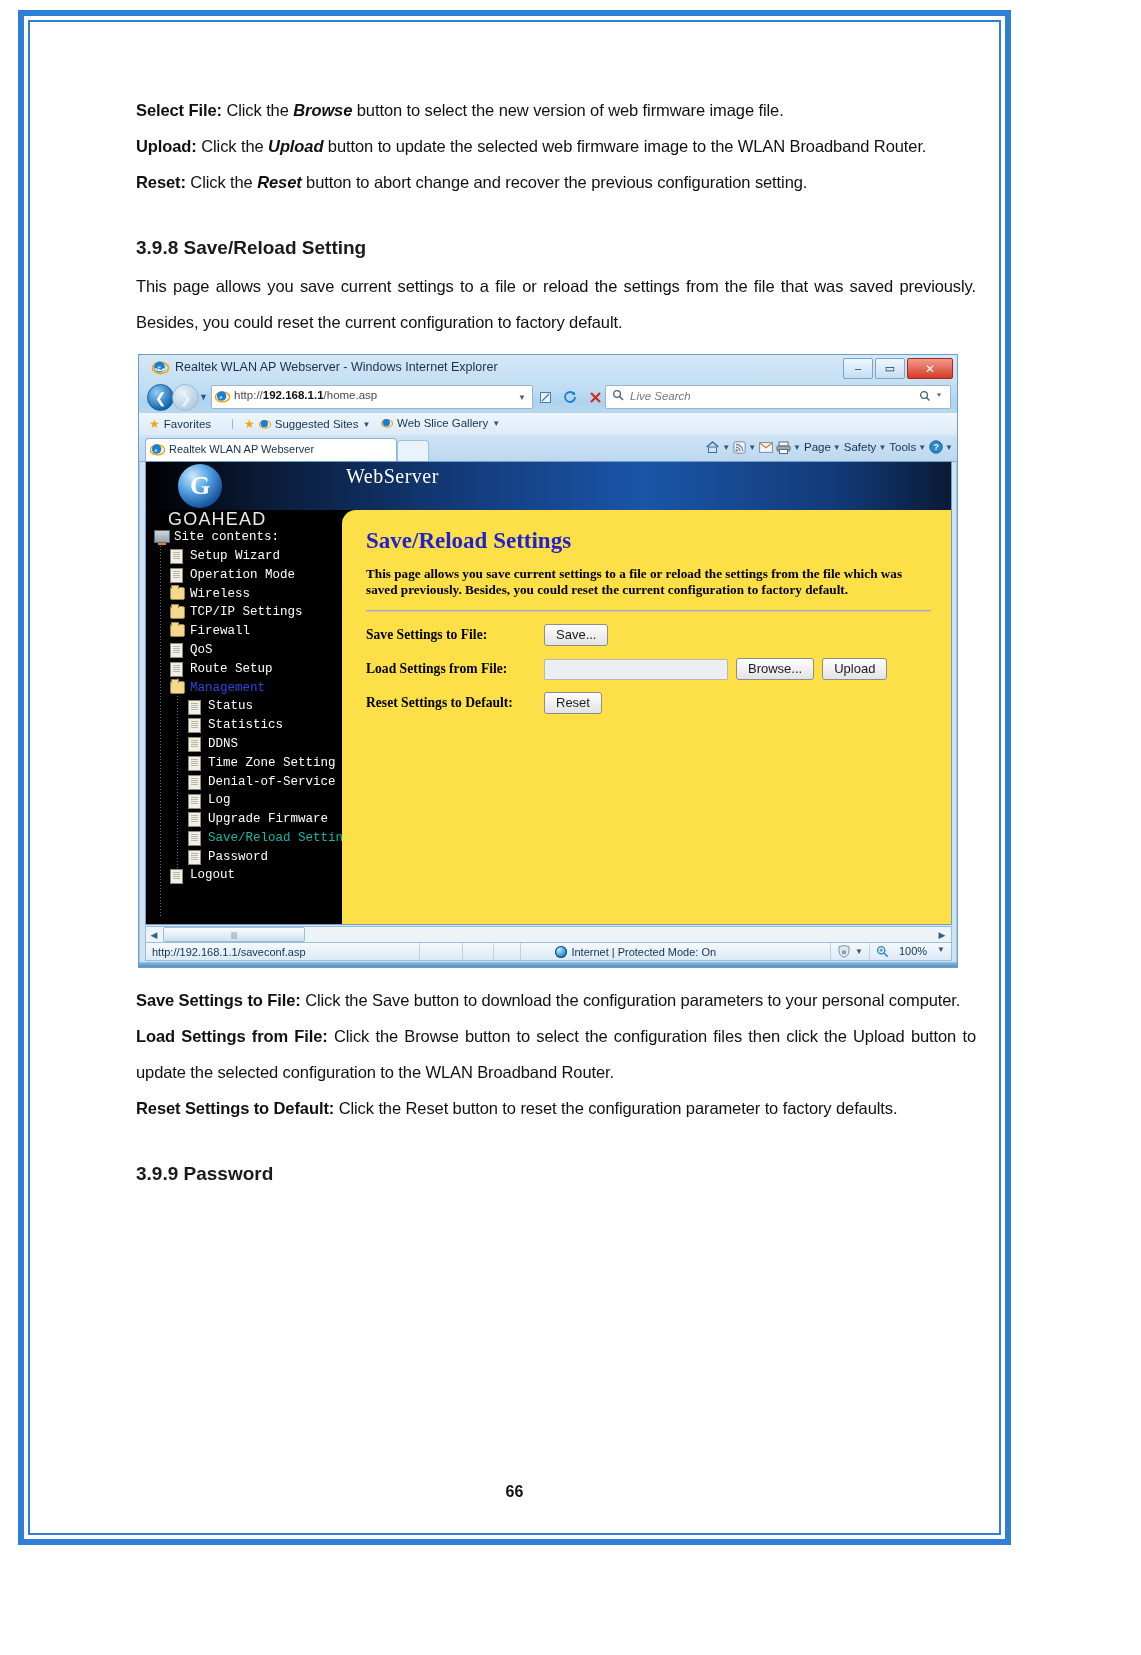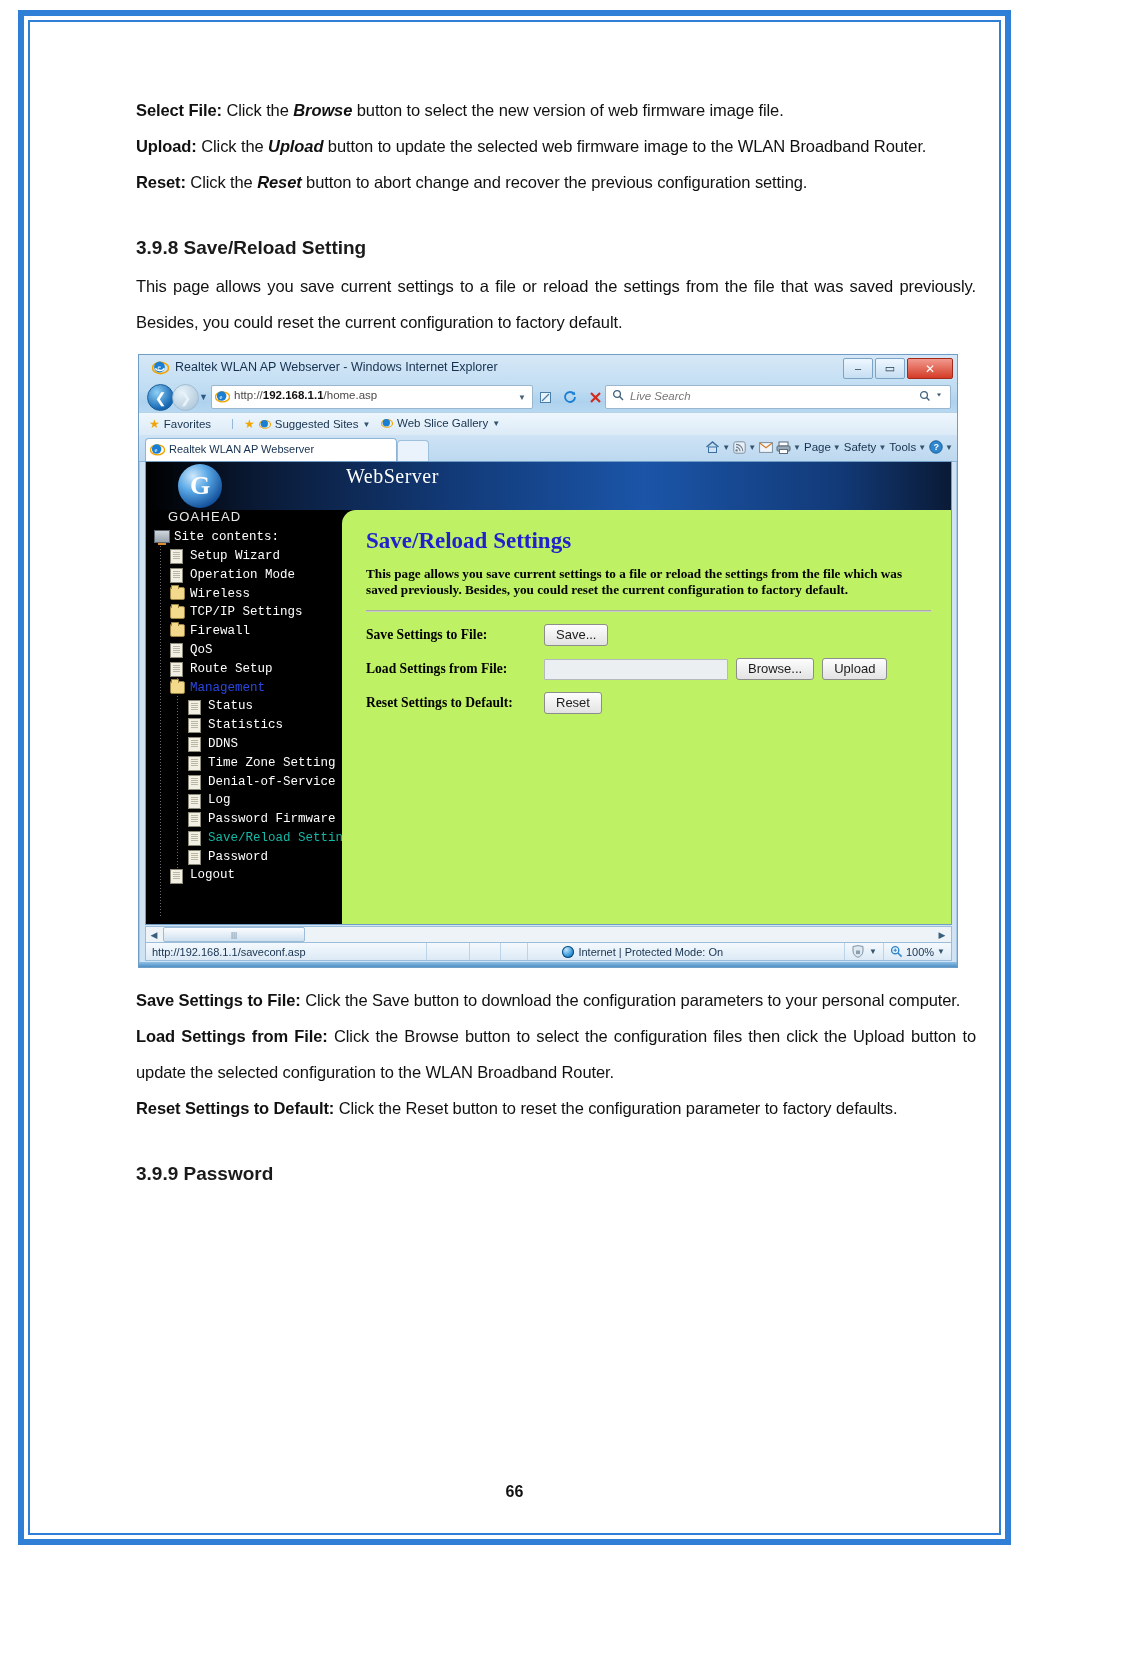--- a/index.html
+++ b/index.html
@@ -159,21 +159,21 @@
   .goahead-logo{
     position:absolute;left:32px;top:2px;width:44px;height:44px;border-radius:50%;
     background:radial-gradient(circle at 34% 28%,#cfe8fb 0%,#5aa8e6 35%,#15539e 75%,#0a2f63 100%);
   }
   .goahead-g{
     position:absolute;left:0;top:0;width:100%;height:100%;
     display:flex;align-items:center;justify-content:center;
     font-family:"Liberation Serif",serif;font-size:26px;color:#fff;font-weight:bold;
   }
   .goahead-word{
-    position:absolute;left:22px;top:47px;font-size:13px;color:#e9e9e9;letter-spacing:1.2px;
+    position:absolute;left:22px;top:47px;font-size:18px;color:#e9e9e9;letter-spacing:1.2px;
   }
   
   .tree{
     position:absolute;left:0;top:66px;width:193px;bottom:0;
     background:#000;color:#fff;font-size:12.5px;
   }
   .tree-row{
     position:relative;height:18.8px;display:flex;align-items:center;white-space:nowrap;font-family:Liberation Mono, monospace;
   }
   .tree-row .ico{width:15px;height:14px;margin-right:5px;flex:0 0 auto;position:relative;}
@@ -209,21 +209,21 @@
     background:repeating-linear-gradient(180deg,#6b6b6b 0 1px,transparent 1px 3px);
   }
   .tree-line2{
     position:absolute;left:31px;top:150px;height:200px;width:1px;
     background:repeating-linear-gradient(180deg,#6b6b6b 0 1px,transparent 1px 3px);
   }
   .c-mgmt{color:#2b48e0;}
   .c-active{color:#14b8a6;text-align:center;}
   
   .panel{
-    position:absolute;left:196px;top:48px;right:0;bottom:0;background:#bef264;
+    position:absolute;left:196px;top:48px;right:0;bottom:0;background:#fde047;
     border-top-left-radius:14px;
     overflow:hidden;
   }
   .panel-h1{
     position:absolute;left:24px;top:18px;
     font-family:"Liberation Serif",serif;font-size:23px;font-weight:bold;color:#2222cc;
   }
   .panel-desc{
     position:absolute;left:24px;top:56px;right:16px;
     font-family:"Liberation Serif",serif;font-size:13.2px;color:#000;line-height:16px;font-weight:bold;
@@ -267,21 +267,21 @@
     display:flex;align-items:center;font-size:11px;color:#16324f;
   }
   .st-url{padding-left:6px;white-space:nowrap;}
   .st-div{width:1px;height:100%;background:#bcd4e8;}
   .st-zone{display:flex;align-items:center;gap:4px;white-space:nowrap;}
   .globe{
     width:12px;height:12px;border-radius:50%;
     background:radial-gradient(circle at 35% 30%,#bfe6ff,#2c8fd6 60%,#12598f);
     box-shadow:0 0 0 1px #0d4a7a inset;
   }
-  .st-zoom{display:flex;align-items:center;gap:3px;white-space:nowrap;}
+  .st-zoom{display:flex;gap:10px;white-space:nowrap;}
   .brz-bottomglow{
     position:absolute;left:0;right:0;bottom:0;height:5px;
     background:linear-gradient(180deg,#8fc0e6,#4e8fc4);
   }
   
   #pagenum{
     position:absolute;left:0;right:0;bottom:38px;text-align:center;
     font-size:16px;font-weight:bold;color:#111;
   }
 </style>
@@ -550,21 +550,21 @@
               <div class="tree-row indent3">
                 <span class="ico"><span class="icon-page"></span></span>
                 <span class="lbl">Denial-of-Service</span>
               </div>
               <div class="tree-row indent3">
                 <span class="ico"><span class="icon-page"></span></span>
                 <span class="lbl">Log</span>
               </div>
               <div class="tree-row indent3">
                 <span class="ico"><span class="icon-page"></span></span>
-                <span class="lbl">Password Firmware</span>
+                <span class="lbl">Upgrade Firmware</span>
               </div>
               <div class="tree-row indent3">
                 <span class="ico"><span class="icon-page"></span></span>
                 <span class="lbl c-active">Save/Reload Setting</span>
               </div>
               <div class="tree-row indent3">
                 <span class="ico"><span class="icon-page"></span></span>
                 <span class="lbl">Password</span>
               </div>
               <div class="tree-row indent2">

